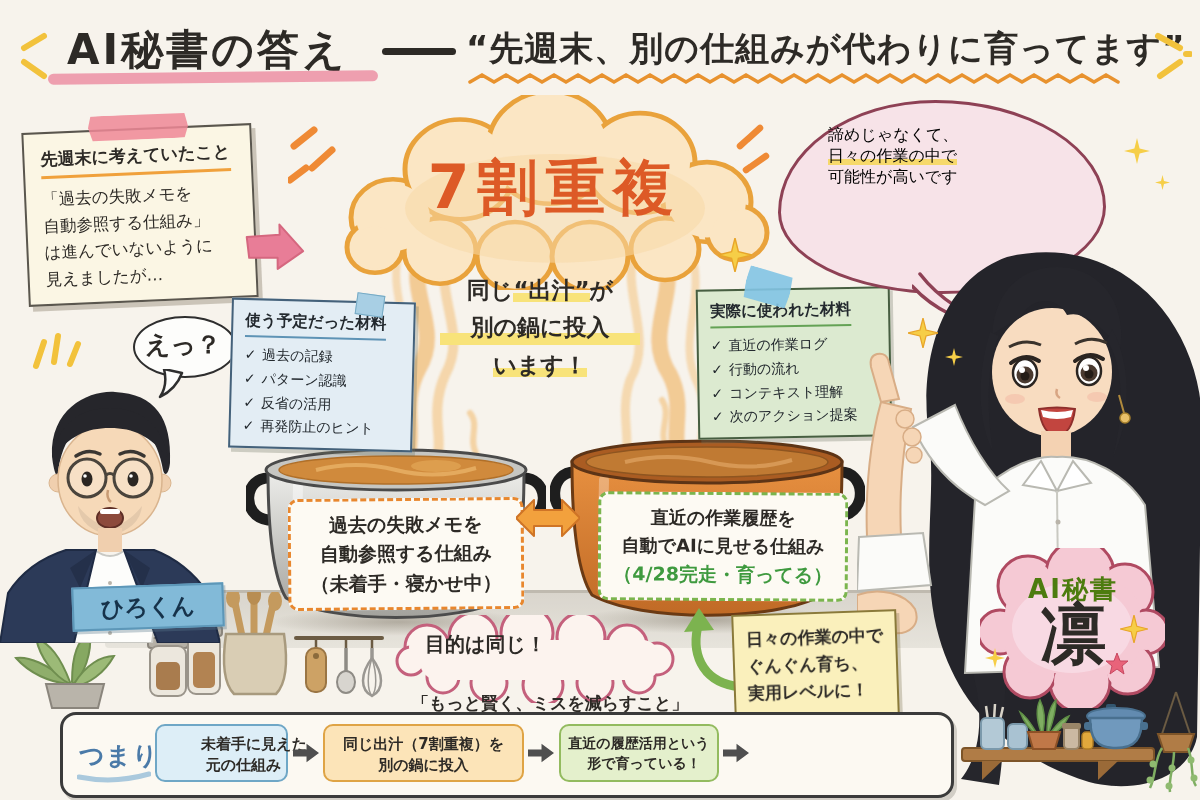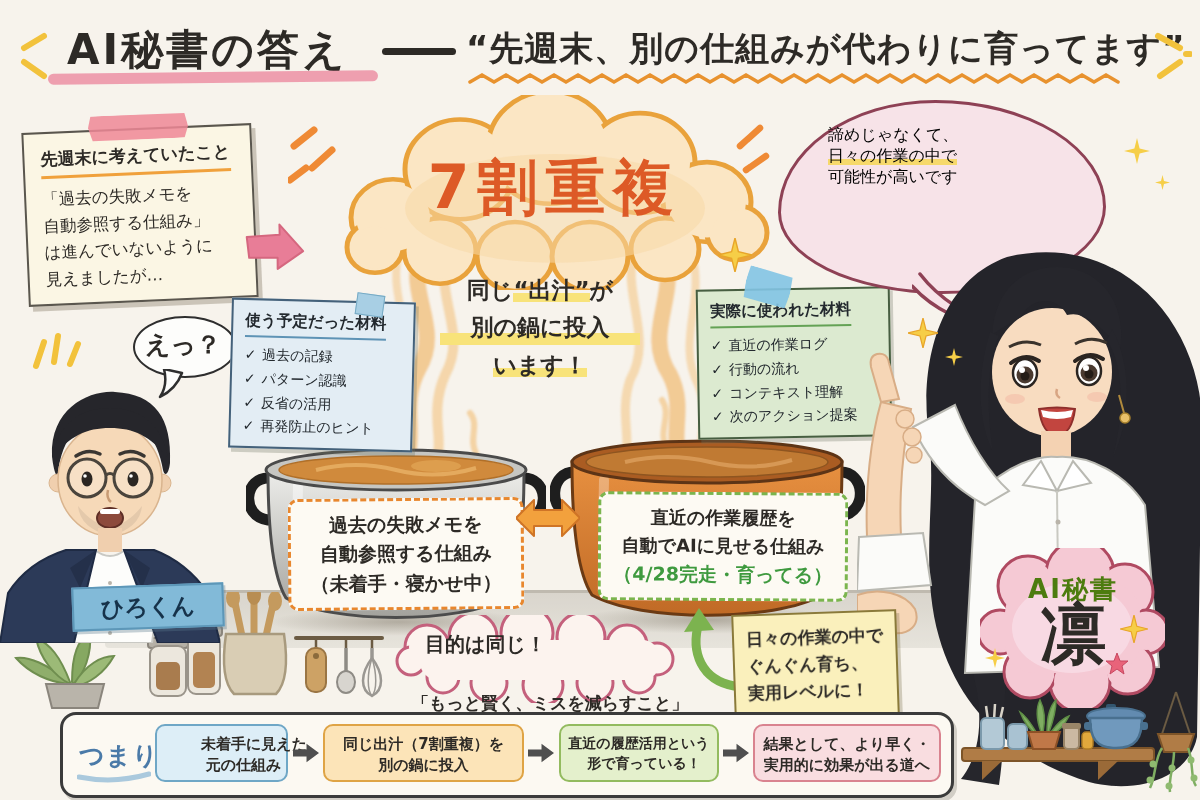--- a/index.html
+++ b/index.html
@@ -544,19 +544,15 @@
     <div class="abs flow-box fb-orange" style="left:260px;top:9px;width:201px;">
       <div class="fl">同じ出汁（7割重複）を</div>
       <div class="fl">別の鍋に投入</div>
     </div>
     <div class="abs flow-arrow" style="left:465px;top:28px;"></div>
     <div class="abs flow-box fb-green" style="left:496px;top:9px;width:160px;">
       <div class="fl" style="font-size:14px;">直近の履歴活用という</div>
       <div class="fl" style="font-size:14px;padding-left:10px;">形で育っている！</div>
     </div>
     <div class="abs flow-arrow" style="left:660px;top:28px;"></div>
-    <div class="abs flow-box fb-pink" style="left:690px;top:9px;width:188px;">
-      <div class="fl">結果として、より早く・</div>
-      <div class="fl">実用的に効果が出る道へ</div>
-    </div>
   </div>
 
 </div>
 
 </body></html>

